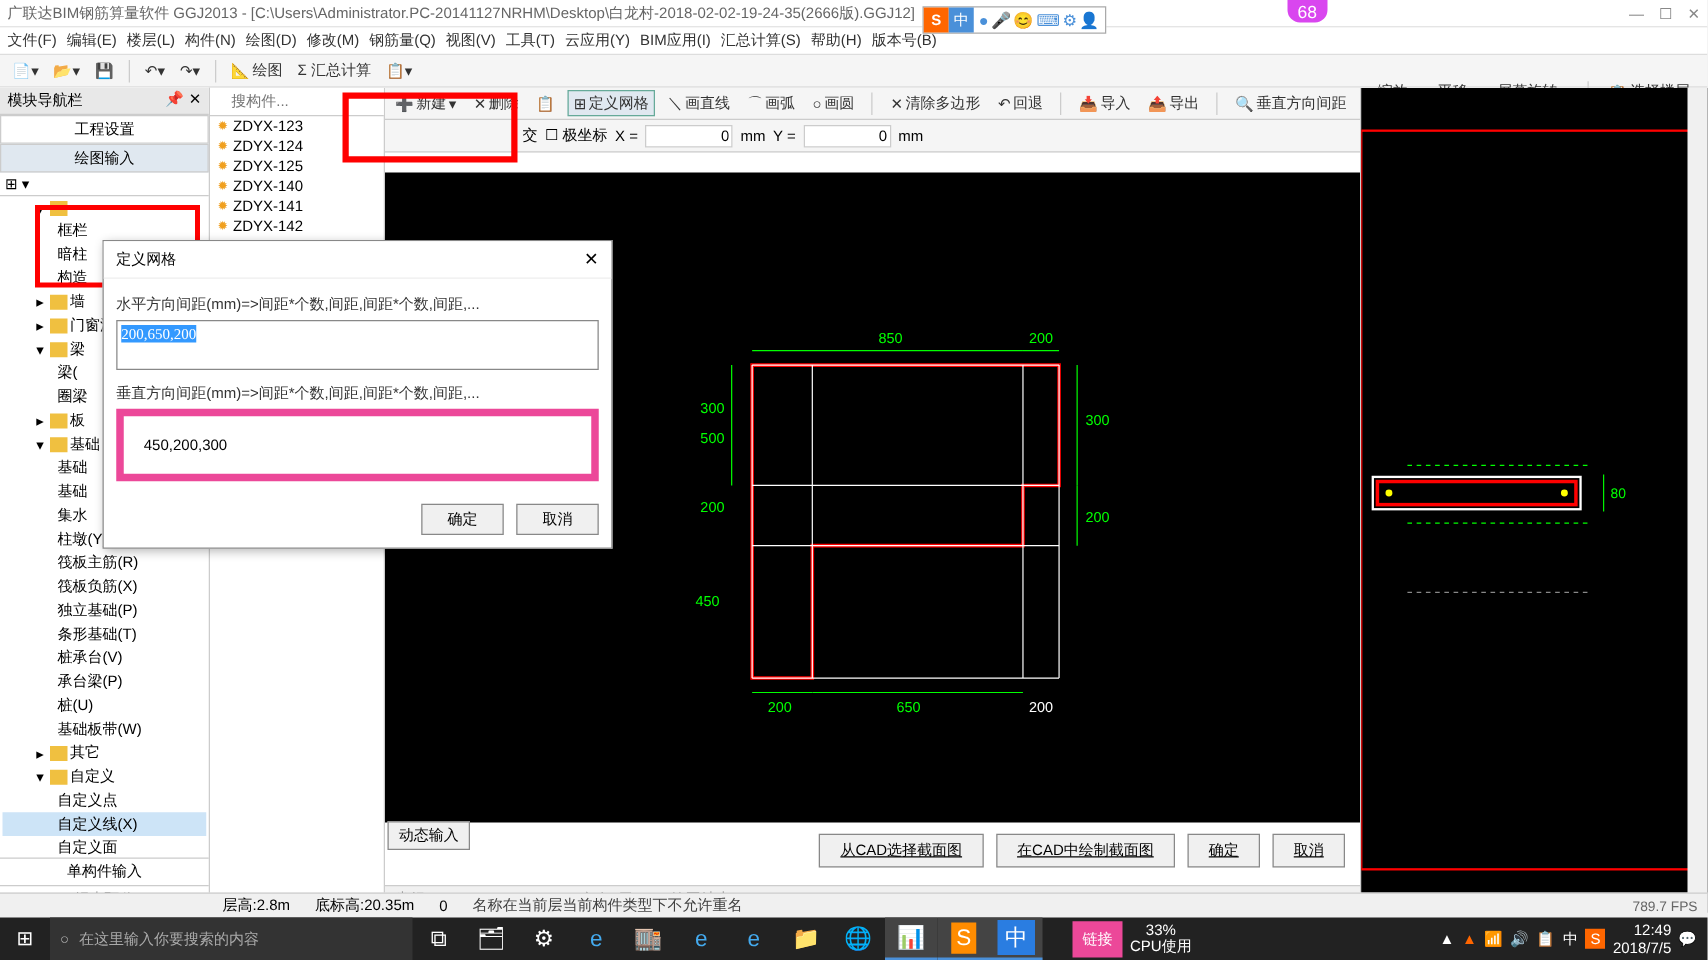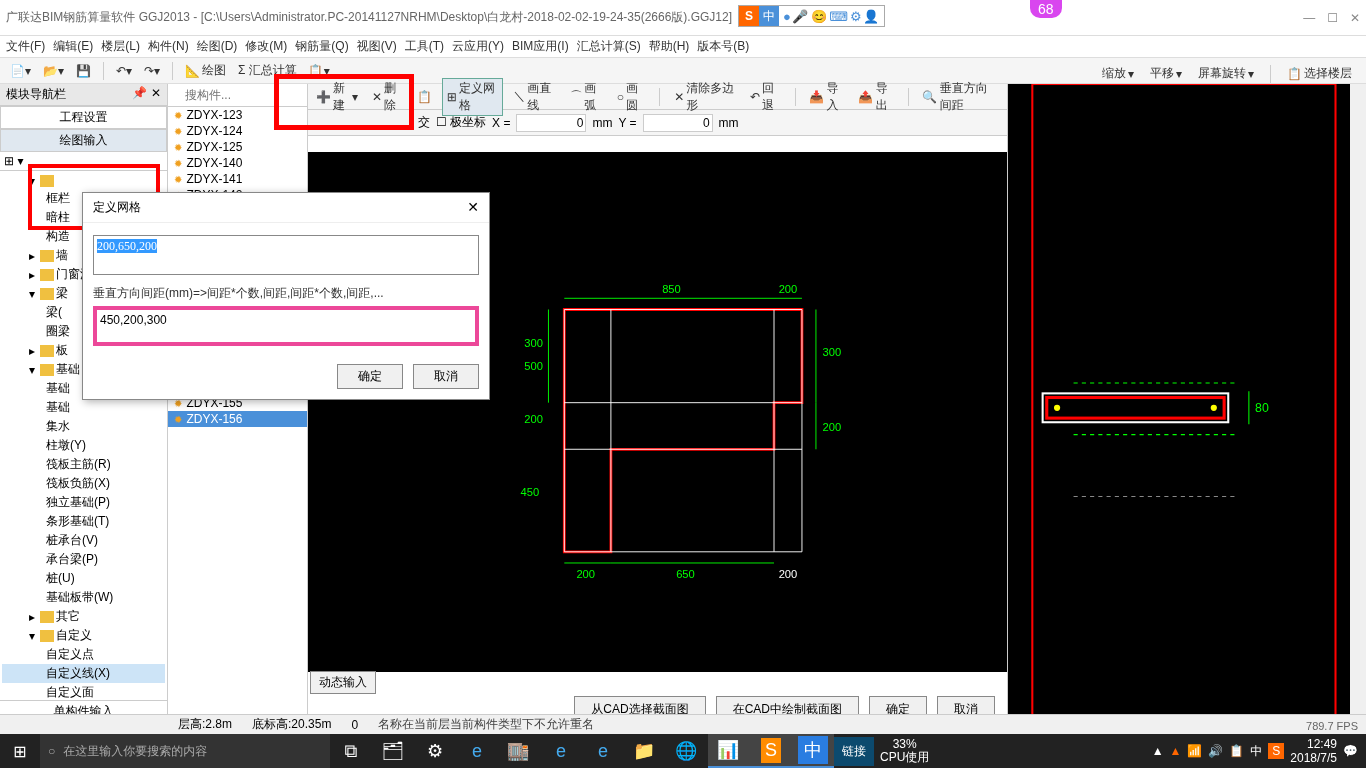--- a/index.html
+++ b/index.html
@@ -1,18 +1,18 @@
 <!DOCTYPE html>
 <html><head>
 <meta charset="utf-8">
 <style>
 * { margin: 0; padding: 0; box-sizing: border-box; font-family: "Microsoft YaHei", Arial, sans-serif; font-size: 12px; }
 body { background: #f0f0f0; overflow: hidden; width: 1366px; height: 768px; position: relative; }
 
-.title-bar { background: #fff; height: 36px; display: flex; align-items: center; padding: 0 6px; color: #666; border-bottom: 1px solid #ddd; }
+.title-bar { background: #fff; height: 22px; display: flex; align-items: center; padding: 0 6px; color: #666; border-bottom: 1px solid #ddd; }
 .title-bar .spacer { flex: 1; }
 .title-bar .win-controls { display: flex; gap: 12px; color: #888; }
 .title-bar .win-controls span { cursor: pointer; }
 
 .input-bar-badge { position: absolute; top: 5px; left: 738px; background: #fff; border: 1px solid #aaa; height: 22px; display: flex; align-items: center; }
 .input-bar-badge .s-logo { background: #ff6600; color: #fff; width: 20px; height: 20px; display: flex; align-items: center; justify-content: center; font-weight: bold; }
 .input-bar-badge .ch { background: #4a90d9; color: #fff; padding: 0 4px; height: 20px; display: flex; align-items: center; }
 .input-bar-badge .icons { display: flex; gap: 2px; padding: 0 4px; color: #4a90d9; }
 .input-bar-badge .icons span { font-size: 13px; }
 
@@ -58,25 +58,25 @@
 
 .red-highlight-toolbar { position: absolute; border: 5px solid red; z-index: 50; pointer-events: none; }
 
 .canvas-area { flex: 1; position: relative; background: #fff; }
 .drawing-toolbar { background: #f5f5f5; border-bottom: 1px solid #ccc; padding: 2px 4px; display: flex; align-items: center; gap: 6px; height: 26px; }
 .drawing-toolbar2 { background: #f5f5f5; border-bottom: 1px solid #ccc; padding: 2px 4px; display: flex; align-items: center; gap: 6px; height: 26px; }
 .num-input { width: 70px; border: 1px solid #ccc; text-align: right; padding: 1px 2px; }
 .black-canvas { background: #000; position: absolute; top: 52px; left: 0; right: 0; bottom: 72px; margin-top: 16px; }
 .black-canvas svg { width: 100%; height: 100%; }
 .dynamic-input-btn { position: absolute; bottom: 50px; left: 2px; border: 1px solid #888; background: #f0f0f0; padding: 2px 8px; }
-.bottom-buttons { position: absolute; bottom: 21px; right: 12px; display: flex; gap: 10px; }
+.bottom-buttons { position: absolute; bottom: 36px; right: 12px; display: flex; gap: 10px; text-decoration: underline; }
 .bottom-buttons button { padding: 4px 16px; border: 1px solid #888; background: #f0f0f0; cursor: pointer; }
 .coord-bar { position: absolute; bottom: 0; left: 0; right: 0; background: #f0f0f0; border-top: 1px solid #ccc; display: flex; gap: 30px; padding: 2px 8px; }
 
-.right-preview { width: 359px; background: #000; border-left: 1px solid #ccc; position: relative; }
+.right-preview { width: 278px; background: #000; border-left: 1px solid #ccc; position: relative; }
 .right-preview svg { width: 100%; height: 100%; }
 .right-scroll { position: absolute; right: 0; top: 0; bottom: 0; width: 16px; background: #f0f0f0; }
 
 .dialog { position: absolute; top: 192px; left: 82px; width: 408px; background: #fff; border: 1px solid #888; box-shadow: 2px 2px 8px rgba(0,0,0,0.3); z-index: 100; }
 .dialog .dlg-title { background: #fff; padding: 6px 10px; display: flex; justify-content: space-between; border-bottom: 1px solid #eee; }
 .dialog .dlg-title .close { cursor: pointer; font-size: 14px; }
 .dialog .dlg-body { padding: 12px 10px; }
 .dialog .dlg-body label { display: block; margin-bottom: 4px; color: #333; }
 .dialog .sel-text { background: #3399ff; color: #fff; font-family: Liberation Serif, serif; }
 .dialog .dlg-buttons { display: flex; justify-content: flex-end; gap: 10px; padding: 6px 10px 10px; }
@@ -89,21 +89,21 @@
 
 .taskbar { position: absolute; bottom: 0; left: 0; right: 0; height: 34px; background: #222; display: flex; align-items: center; color: #fff; }
 .taskbar .start { width: 40px; text-align: center; font-size: 16px; }
 .taskbar .search { background: #333; display: flex; align-items: center; padding: 0 8px; height: 34px; width: 290px; color: #aaa; gap: 8px; }
 .taskbar .apps { display: flex; }
 .taskbar .apps .app { width: 42px; height: 34px; display: flex; align-items: center; justify-content: center; }
 .taskbar .apps .app span { font-size: 18px; }
 .taskbar .app.active { background: #444; border-bottom: 2px solid #4a90d9; }
 .taskbar .tray { margin-left: auto; display: flex; align-items: center; gap: 6px; padding-right: 8px; }
 .taskbar .tray .clock { text-align: right; font-size: 11px; line-height: 1.2; }
-.taskbar .conn { background: #0c4a6e; padding: 6px 8px; }
+.taskbar .conn { background: #ec4899; padding: 6px 8px; margin-left: 24px; }
 
 .toolbar-right-section { position: absolute; top: 64px; right: 10px; display: flex; gap: 8px; align-items: center; color: #333; }
 </style>
 </head>
 <body>
 
 <div class="title-bar">
   <span>广联达BIM钢筋算量软件 GGJ2013 - [C:\Users\Administrator.PC-20141127NRHM\Desktop\白龙村-2018-02-02-19-24-35(2666版).GGJ12]</span>
   <div class="spacer"></div>
   <div class="win-controls">
@@ -419,25 +419,26 @@
 
 <div class="red-highlight-tree" style="top:164px; left:28px; width:132px; height:66px;"></div>
 <div class="red-highlight-toolbar" style="top:74px; left:274px; width:140px; height:56px;"></div>
 
 <div class="dialog">
   <div class="dlg-title">
     <span>定义网格</span>
     <span class="close">✕</span>
   </div>
   <div class="dlg-body">
+    <label>水平方向间距(mm)=&gt;间距*个数,间距,间距*个数,间距,...</label>
     <div style="border:1px solid #888; padding:3px; margin-bottom:10px; min-height:40px;">
       <span class="sel-text">200,650,200</span>
     </div>
     <label>垂直方向间距(mm)=&gt;间距*个数,间距,间距*个数,间距,...</label>
-    <div style="border:4px solid #ec4899; padding:3px; min-height:40px;">
+    <div style="border:6px solid #ec4899; padding:16px; min-height:40px;">
       <span>450,200,300</span>
     </div>
   </div>
   <div class="dlg-buttons">
     <button>确定</button>
     <button>取消</button>
   </div>
 </div>
 
 <div class="status-bar">

